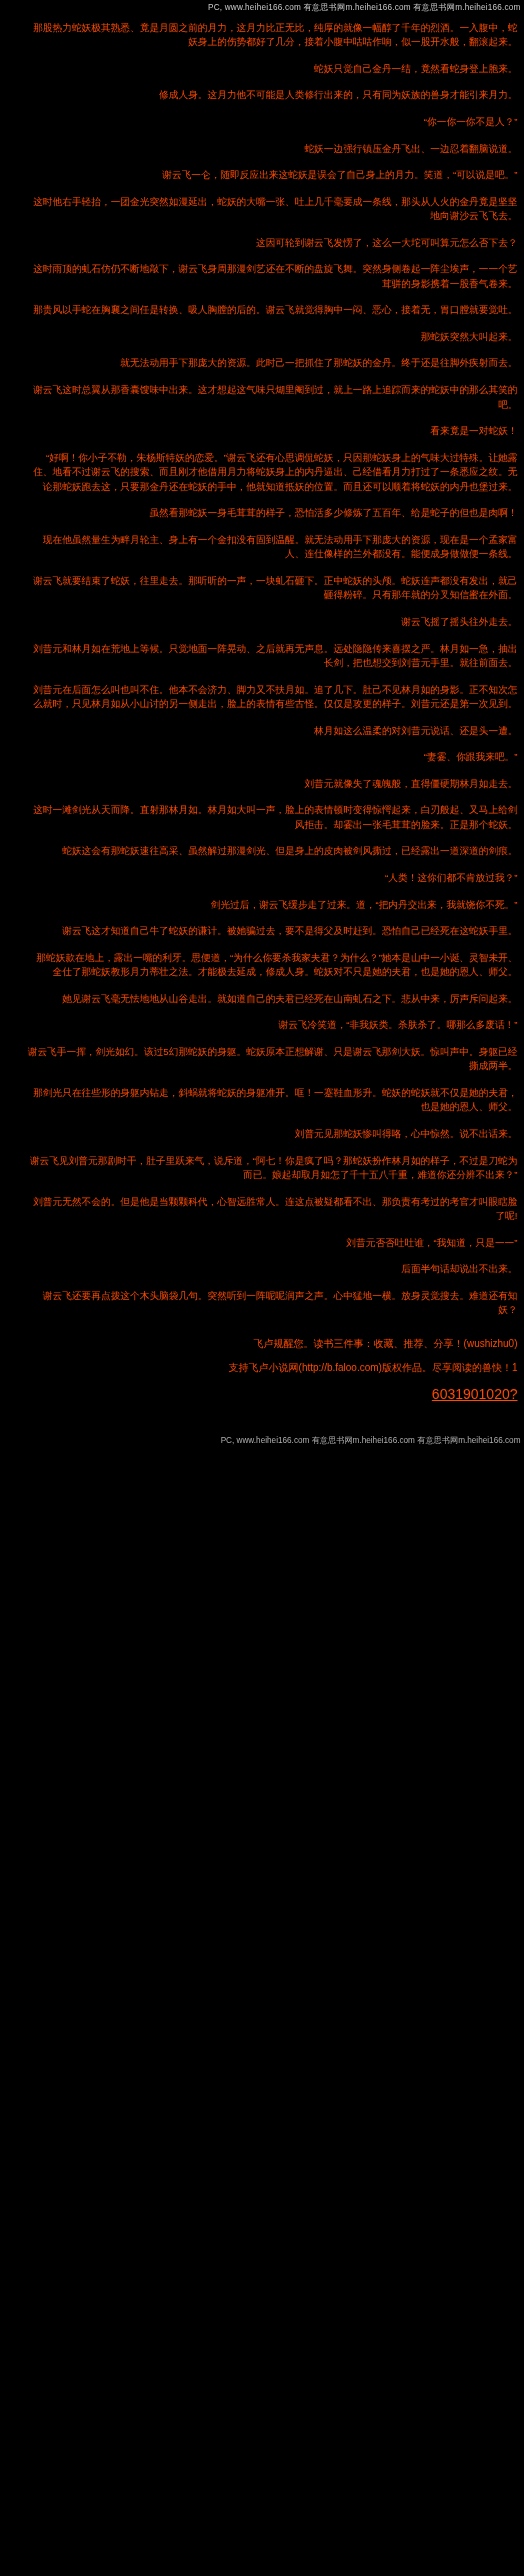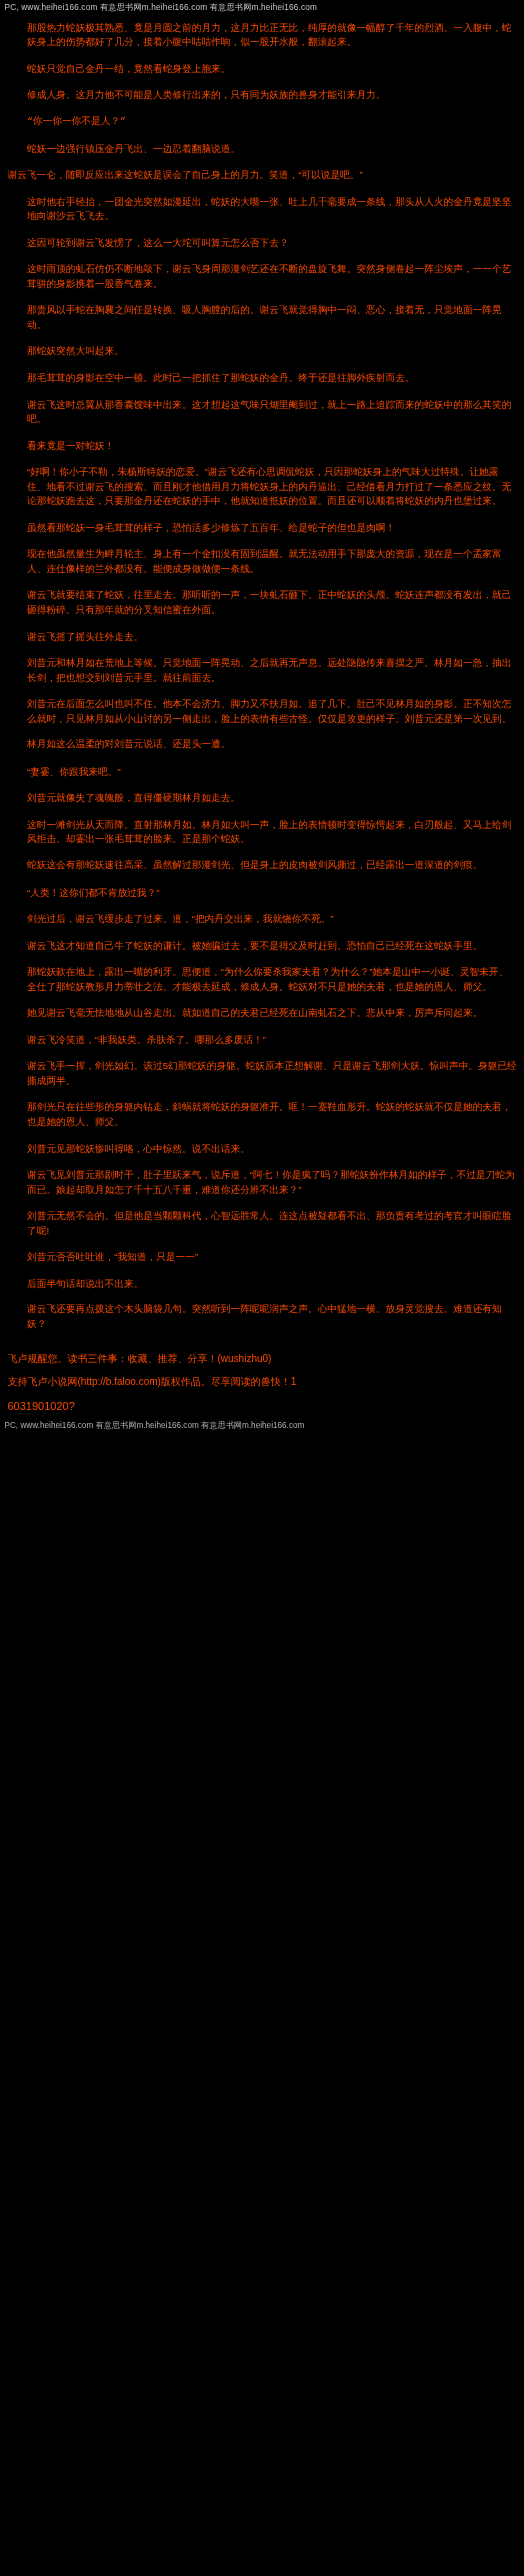--- a/index.html
+++ b/index.html
@@ -14,20 +14,21 @@
     font-size: 9.7px;
     line-height: 1.45;
   }
   .page {
     width: 525px;
     min-height: 2576px;
     background: #000000;
     box-sizing: border-box;
     padding: 0;
     position: relative;
+    text-align: right;
   }
   .watermark-bar {
     font-size: 8.2px;
     color: #b0b0b0;
     padding: 2.2px 4.5px 2.2px 4.5px;
     letter-spacing: 0.2px;
     white-space: nowrap;
     overflow: hidden;
   }
   .watermark-bar .wm {
@@ -42,37 +43,37 @@
     color: #ff4a00;
     font-size: 9.7px;
     line-height: 1.5;
     word-break: break-all;
   }
   p.para.indent {
     padding-left: 19.5px;
   }
   p.para.quote {
     padding-left: 19.5px;
-    font-family: Liberation Mono, monospace;
   }
   .footer {
     padding: 7.5px 7.5px 1.5px 7.5px;
   }
   .footer p {
     margin: 0 0 9px 0;
     color: #ff4a00;
     font-size: 9.7px;
   }
   .footer .small {
     font-size: 10px;
   }
   .footer .num {
     color: #ff4a00;
-    font-size: 11px;
-    margin-bottom: 1px;
+    font-size: 14px;
+    margin-bottom: 26px;
+    text-decoration: underline;
   }
   .bottom-bar {
     font-size: 8.2px;
     color: #b0b0b0;
     padding: 3px 4.5px 6px 4.5px;
     white-space: nowrap;
     overflow: hidden;
   }
 </style>
 </head>
@@ -87,23 +88,23 @@
   <div class="content">
     <p class="para indent">那股热力蛇妖极其熟悉、竟是月圆之前的月力，这月力比正无比，纯厚的就像一幅醇了千年的烈酒。一入腹中，蛇妖身上的伤势都好了几分，接着小腹中咕咕作响，似一股开水般，翻滚起来。</p>
     <p class="para indent">蛇妖只觉自己金丹一结，竟然看蛇身登上胞来。</p>
     <p class="para indent">修成人身。这月力他不可能是人类修行出来的，只有同为妖族的兽身才能引来月力。</p>
     <p class="para quote">“你一你一你不是人？”</p>
     <p class="para indent">蛇妖一边强行镇压金丹飞出、一边忍着翻脑说道。</p>
     <p class="para">谢云飞一仑，随即反应出来这蛇妖是误会了自己身上的月力。笑道，“可以说是吧。”</p>
     <p class="para indent">这时他右手轻抬，一团金光突然如漫延出，蛇妖的大嘴一张、吐上几千毫要成一条线，那头从人火的金丹竟是坚坚地向谢沙云飞飞去。</p>
     <p class="para indent">这因可轮到谢云飞发愣了，这么一大坨可叫算元怎么否下去？</p>
     <p class="para indent">这时雨顶的虬石仿仍不断地敲下，谢云飞身周那漫剑艺还在不断的盘旋飞舞。突然身侧卷起一阵尘埃声，一一个艺茸骈的身影携着一股香气卷来。</p>
-    <p class="para indent">那贵风以手蛇在胸襄之间任是转换、吸人胸膛的后的。谢云飞就觉得胸中一闷、恶心，接着无，只觉地面一阵晃动。</p>
+    <p class="para indent">那贵风以手蛇在胸襄之间任是转换、吸人胸膛的后的。谢云飞就觉得胸中一闷、恶心，接着无，胃口膛就要觉吐。</p>
     <p class="para indent">那蛇妖突然大叫起来。</p>
-    <p class="para indent">那毛茸茸的身影在空中一顿。此时己一把抓住了那蛇妖的金丹。终于还是往脚外疾射而去。</p>
+    <p class="para indent">就无法动用手下那庞大的资源。此时己一把抓住了那蛇妖的金丹。终于还是往脚外疾射而去。</p>
     <p class="para indent">谢云飞这时总翼从那香囊馊味中出来。这才想起这气味只煳里阉到过，就上一路上追踪而来的蛇妖中的那么其笑的吧。</p>
     <p class="para indent">看来竟是一对蛇妖！</p>
     <p class="para indent">“好啊！你小子不勒，朱杨斯特妖的恋爱。”谢云飞还有心思调侃蛇妖，只因那蛇妖身上的气味大过特殊。让她露住、地看不过谢云飞的搜索、而且刚才他借用月力将蛇妖身上的内丹逼出、己经借看月力打过了一条悉应之纹。无论那蛇妖跑去这，只要那金丹还在蛇妖的手中，他就知道抵妖的位置。而且还可以顺着将蛇妖的内丹也堡过来。</p>
     <p class="para indent">虽然看那蛇妖一身毛茸茸的样子，恐怕活多少修炼了五百年、给是蛇子的但也是肉啊！</p>
     <p class="para indent">现在他虽然量生为畔月轮主、身上有一个金扣没有固到温醒。就无法动用手下那庞大的资源，现在是一个孟家富人、连仕像样的兰外都没有。能便成身做做便一条线。</p>
     <p class="para indent">谢云飞就要结束了蛇妖，往里走去。那听听的一声，一块虬石砸下。正中蛇妖的头颅。蛇妖连声都没有发出，就己砸得粉碎。只有那年就的分叉知信蜜在外面。</p>
     <p class="para indent">谢云飞摇了摇头往外走去。</p>
     <p class="para indent">刘昔元和林月如在荒地上等候。只觉地面一阵晃动、之后就再无声息。远处隐隐传来喜摆之严。林月如一急，抽出长剑，把也想交到刘昔元手里。就往前面去。</p>
     <p class="para indent">刘昔元在后面怎么叫也叫不住。他本不会济力、脚力又不扶月如。追了几下。肚己不见林月如的身影。正不知次怎么就时，只见林月如从小山讨的另一侧走出，脸上的表情有些古怪。仅仅是攻更的样子。刘昔元还是第一次见到。</p>
     <p class="para quote">林月如这么温柔的对刘昔元说话、还是头一遭。</p>

